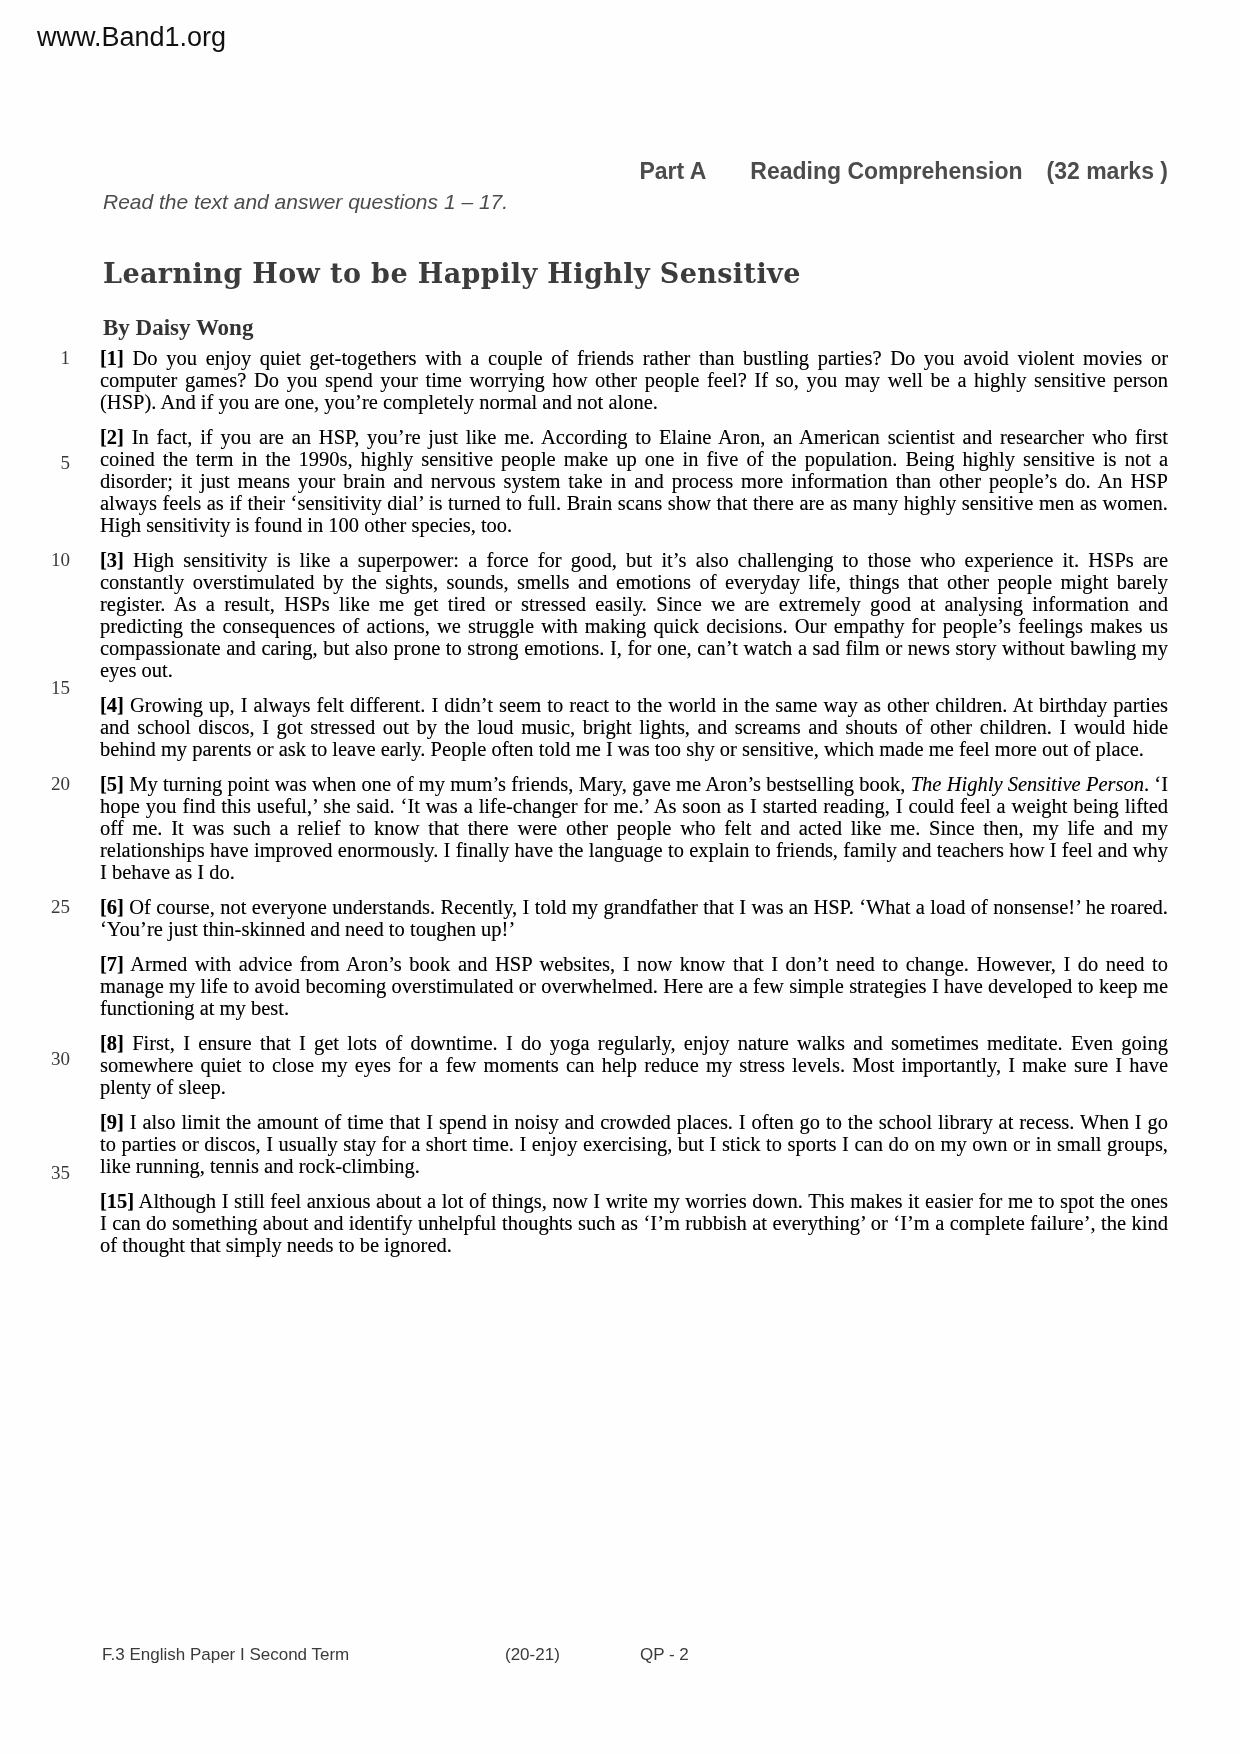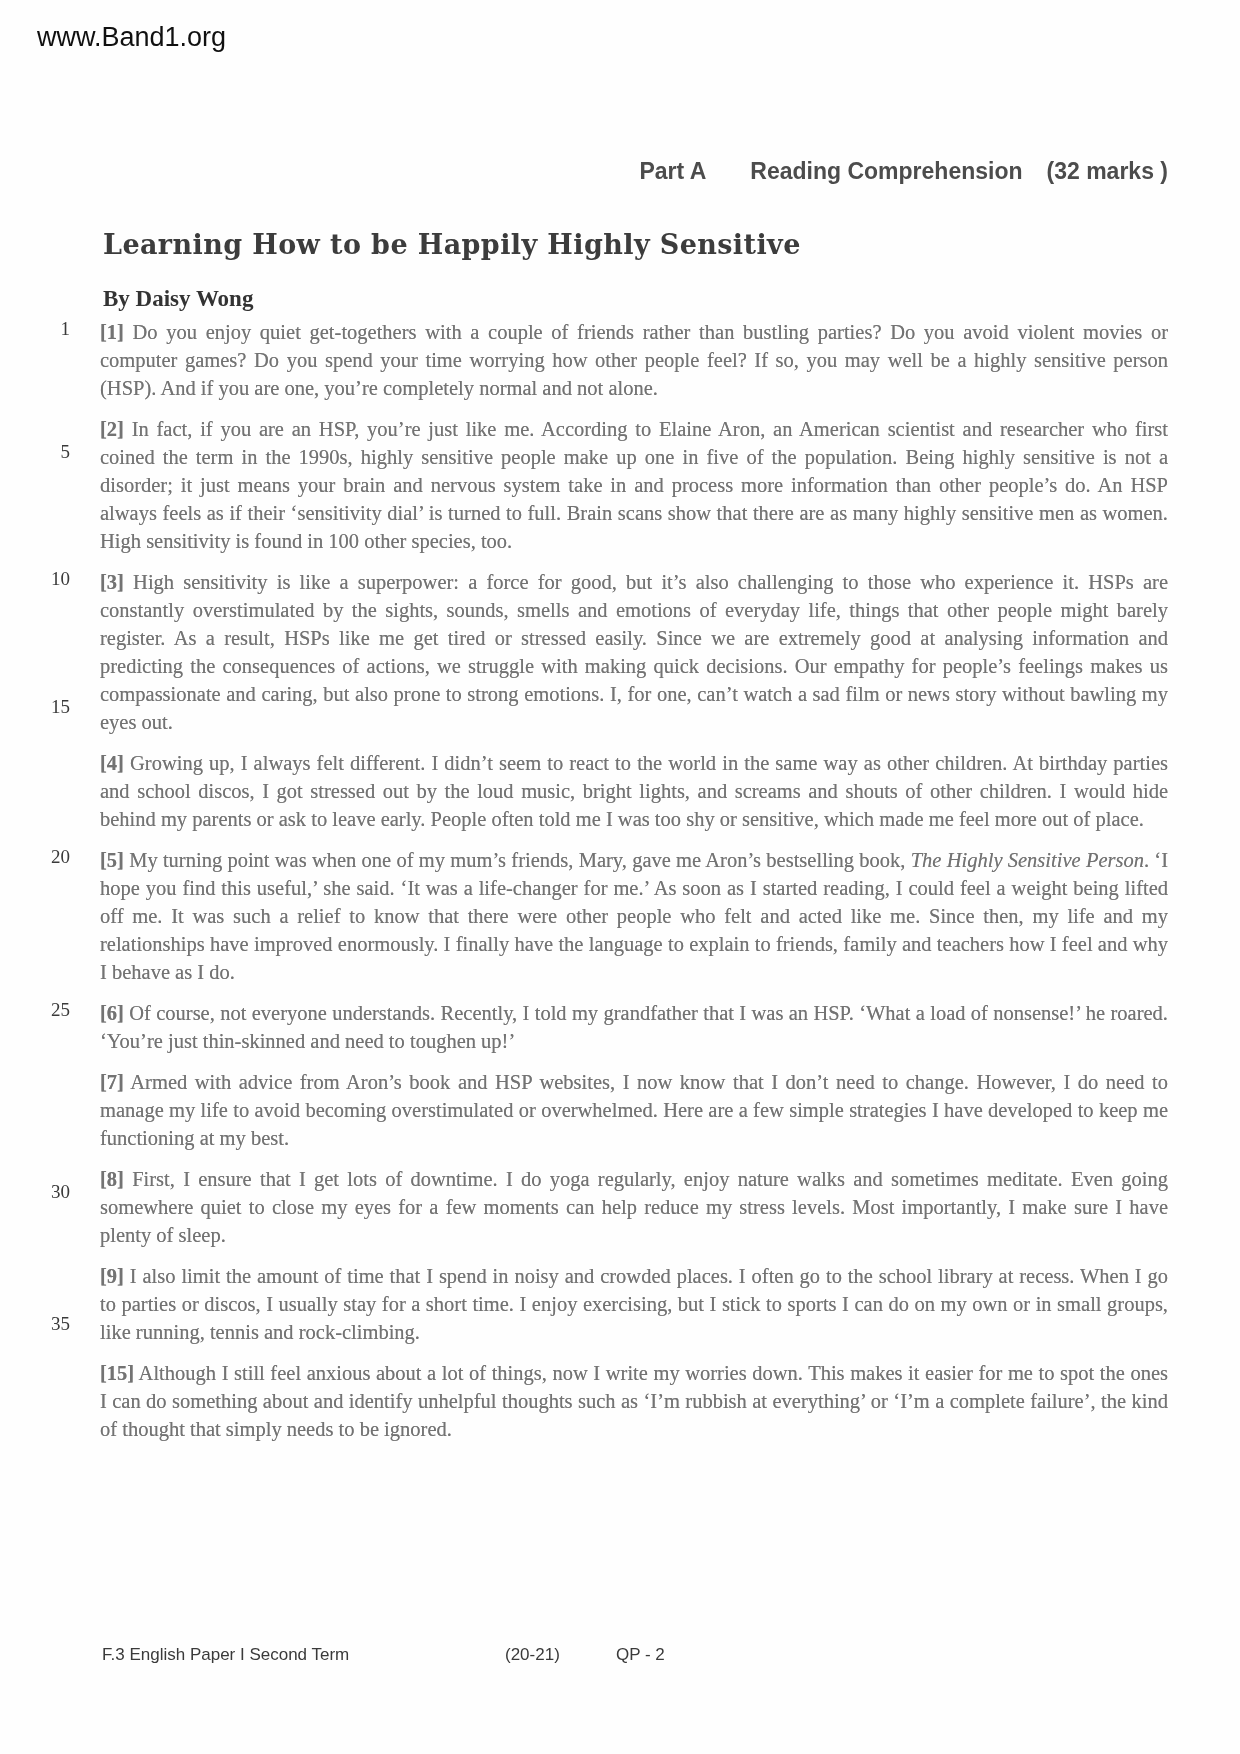--- a/index.html
+++ b/index.html
@@ -60,23 +60,23 @@
   }
   .paragraphs { }
   .para {
     position: relative;
     margin: 0 0 13px 0;
   }
   .ptext {
     margin: 0;
     font-family: "Liberation Serif", serif;
     font-size: 20.5px;
-    line-height: 28px;
+    line-height: 22px;
     text-align: justify;
-    color: #737373;
+    color: #000000;
     text-shadow: 0 0 0.5px rgba(40,40,40,0.45);
   }
   .pmarker { font-weight: bold; }
   .ital { font-style: italic; }
   .line-num {
     position: absolute;
     left: -75px;
     width: 45px;
     text-align: right;
     font-family: "Liberation Serif", serif;
@@ -89,35 +89,36 @@
     left: 0;
     width: 100%;
     height: 30px;
     font-family: "Liberation Sans", sans-serif;
     font-size: 17px;
     color: #3a3a3a;
   }
   .footer span { position: absolute; white-space: nowrap; }
   .footer .f-left   { left: 102px; }
   .footer .f-center { left: 505px; }
-  .footer .f-right  { left: 616px; }
+  .footer .f-right  { left: 640px; }
 </style>
 </head>
 <body>
 
 <div class="page">
 
   <div class="watermark">www.Band1.org</div>
 
   <div class="content">
 
     <div class="part-header">
       <span>Part A</span><span class="gap-wide"></span><span>Reading Comprehension</span><span class="gap-med"></span><span>(32 marks )</span>
     </div>
 
+    <div class="instructions">Read the text and answer questions 1 – 17.</div>
 
     <div class="article-title">Learning How to be Happily Highly Sensitive</div>
 
     <div class="byline">By Daisy Wong</div>
 
     <div class="paragraphs">
 
       <div class="para">
         <p class="ptext"><span class="pmarker">[1]</span> <span>Do you enjoy quiet get-togethers with a couple of friends rather than bustling parties? Do you avoid violent movies or computer games? Do you spend your time worrying how other people feel? If so, you may well be a highly sensitive person (HSP). And if you are one, you’re completely normal and not alone.</span></p>
       <span class="line-num" style="top: 0px;">1</span>

